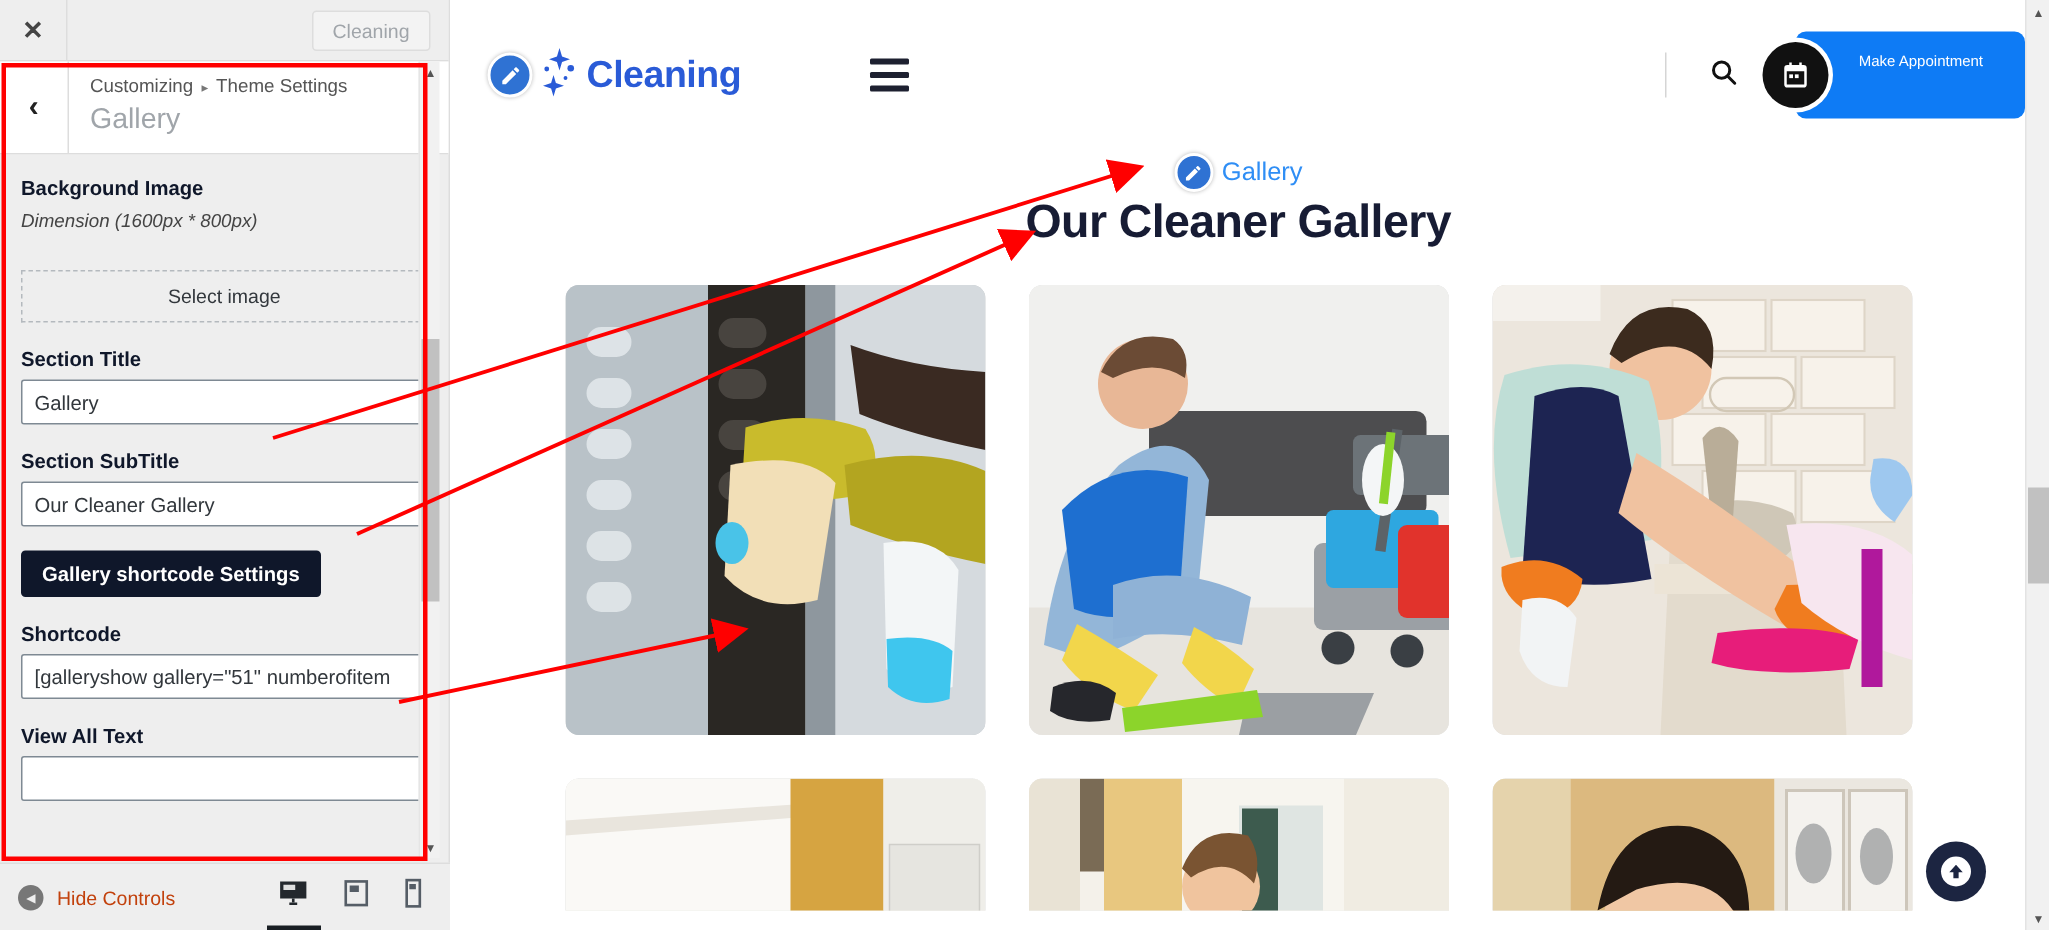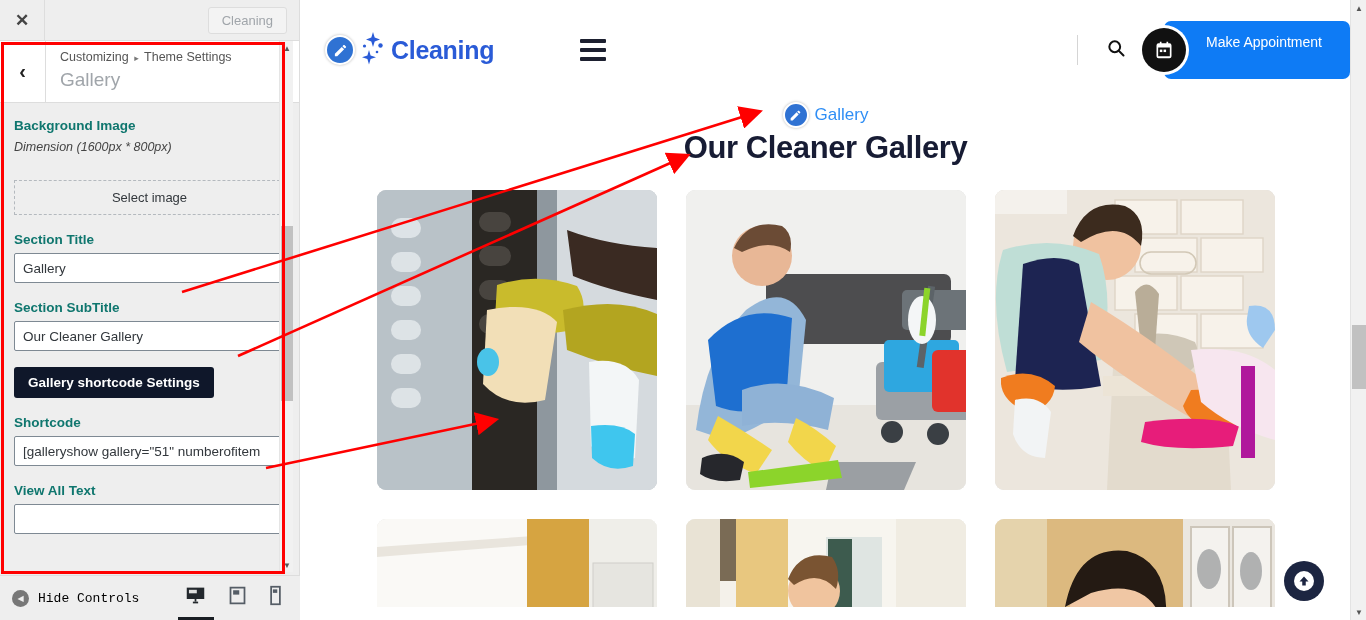--- a/index.html
+++ b/index.html
@@ -53,21 +53,21 @@
   .breadcrumb { font-size: 12.5px; color: #555; line-height: 17px; }
   .breadcrumb .sep { font-size: 9px; color: #777; padding: 0 2px; }
   .panel-title { font-size: 19px; color: #a0a5aa; font-weight: 400; line-height: 25px; }
 
   .panel-body {
     padding: 14px 14px 0 14px;
     height: 474px;
     overflow: hidden;
   }
   .ctl-label {
-    font-size: 13.5px; font-weight: 700; color: #0f766e;
+    font-size: 13.5px; font-weight: 700; color: #0f172a;
     margin-bottom: 4px; line-height: 18px;
   }
   .ctl-desc {
     font-size: 12.5px; font-style: italic; color: #444;
     margin-bottom: 24px; line-height: 17px;
   }
   .select-image {
     width: 100%; padding: 9px 0; text-align: center;
     border: 1px dashed #b4b9be; background: transparent;
     font-size: 13px; color: #32373c; cursor: pointer;
@@ -115,21 +115,21 @@
   }
   .hide-controls {
     display: flex; align-items: center; gap: 9px;
     padding-left: 12px; cursor: pointer; flex: 1;
   }
   .hc-circle {
     width: 17px; height: 17px; border-radius: 50%;
     background: #777; display: flex; align-items: center;
     justify-content: center; color: #eee; font-size: 8px;
   }
-  .hc-text { font-size: 13px; color: #000000; font-family: Liberation Mono, monospace; }
+  .hc-text { font-size: 13px; color: #c2410c; }
   .device-icons { display: flex; align-items: flex-end; gap: 22px; padding-right: 18px; height: 100%; }
   .dev {
     display: flex; flex-direction: column; align-items: center;
     cursor: pointer; height: 100%; justify-content: center;
     position: relative; padding-bottom: 6px;
   }
   .dev.active::after {
     content: ""; position: absolute; bottom: 0; left: -7px;
     width: 36px; height: 3px; background: #191e23;
   }
@@ -185,21 +185,21 @@
   .appt-circle {
     width: 44px; height: 44px; border-radius: 50%;
     background: #111; position: absolute; left: -22px;
     display: flex; align-items: center; justify-content: center;
     z-index: 3; box-shadow: 0 0 0 3px #fff;
   }
   .appt-btn {
     background: #0e7bf5; color: #fff;
     border: none; border-radius: 7px;
     height: 58px; padding: 0 28px 17px 42px;
-    font-size: 14px; cursor: pointer;
+    font-size: 10px; cursor: pointer;
     font-family: "Liberation Sans", sans-serif;
     display: flex; align-items: center;
   }
 
   .gallery-section { text-align: center; padding-top: 2px; }
   .sub-label-row {
     display: flex; align-items: center; justify-content: center;
     gap: 6px; margin-bottom: 2px;
   }
   .sub-edit {

